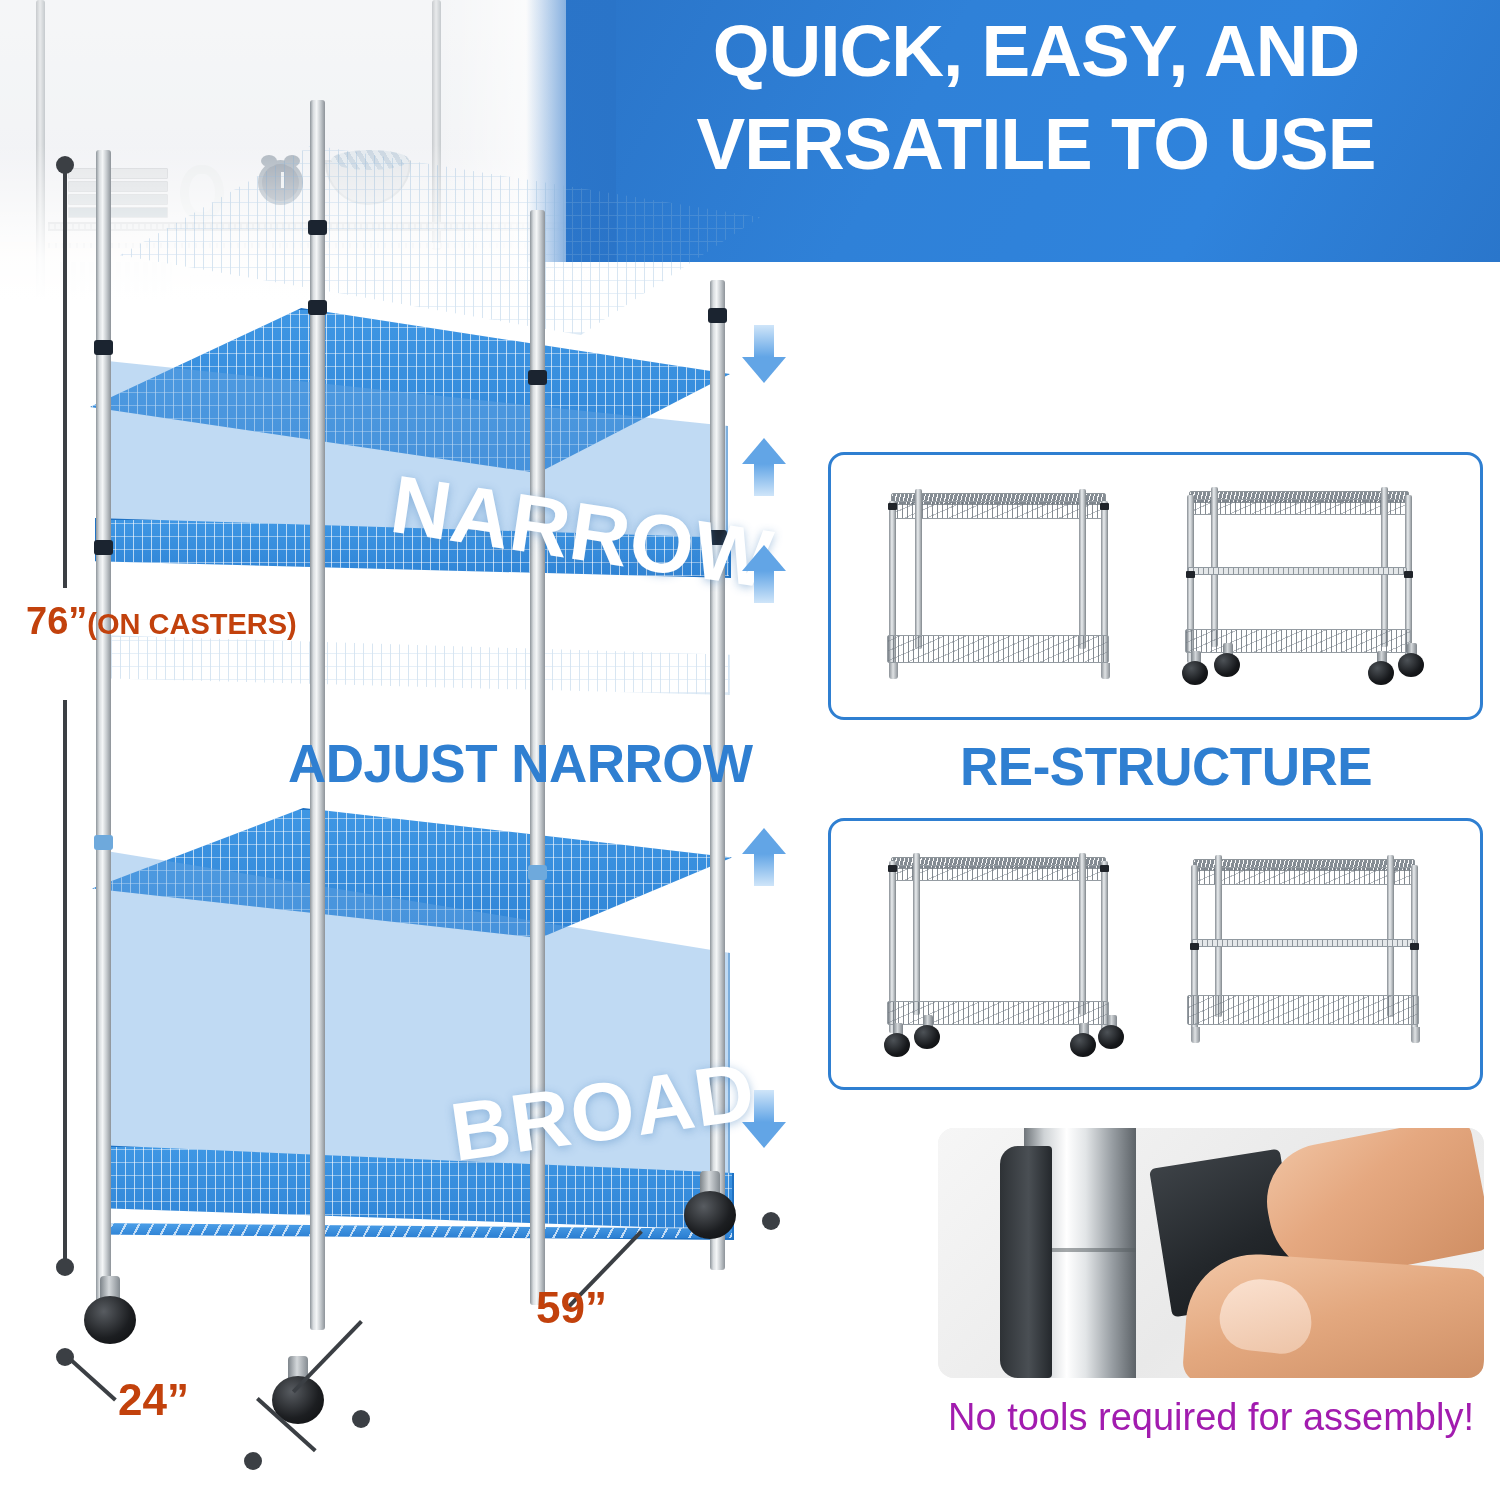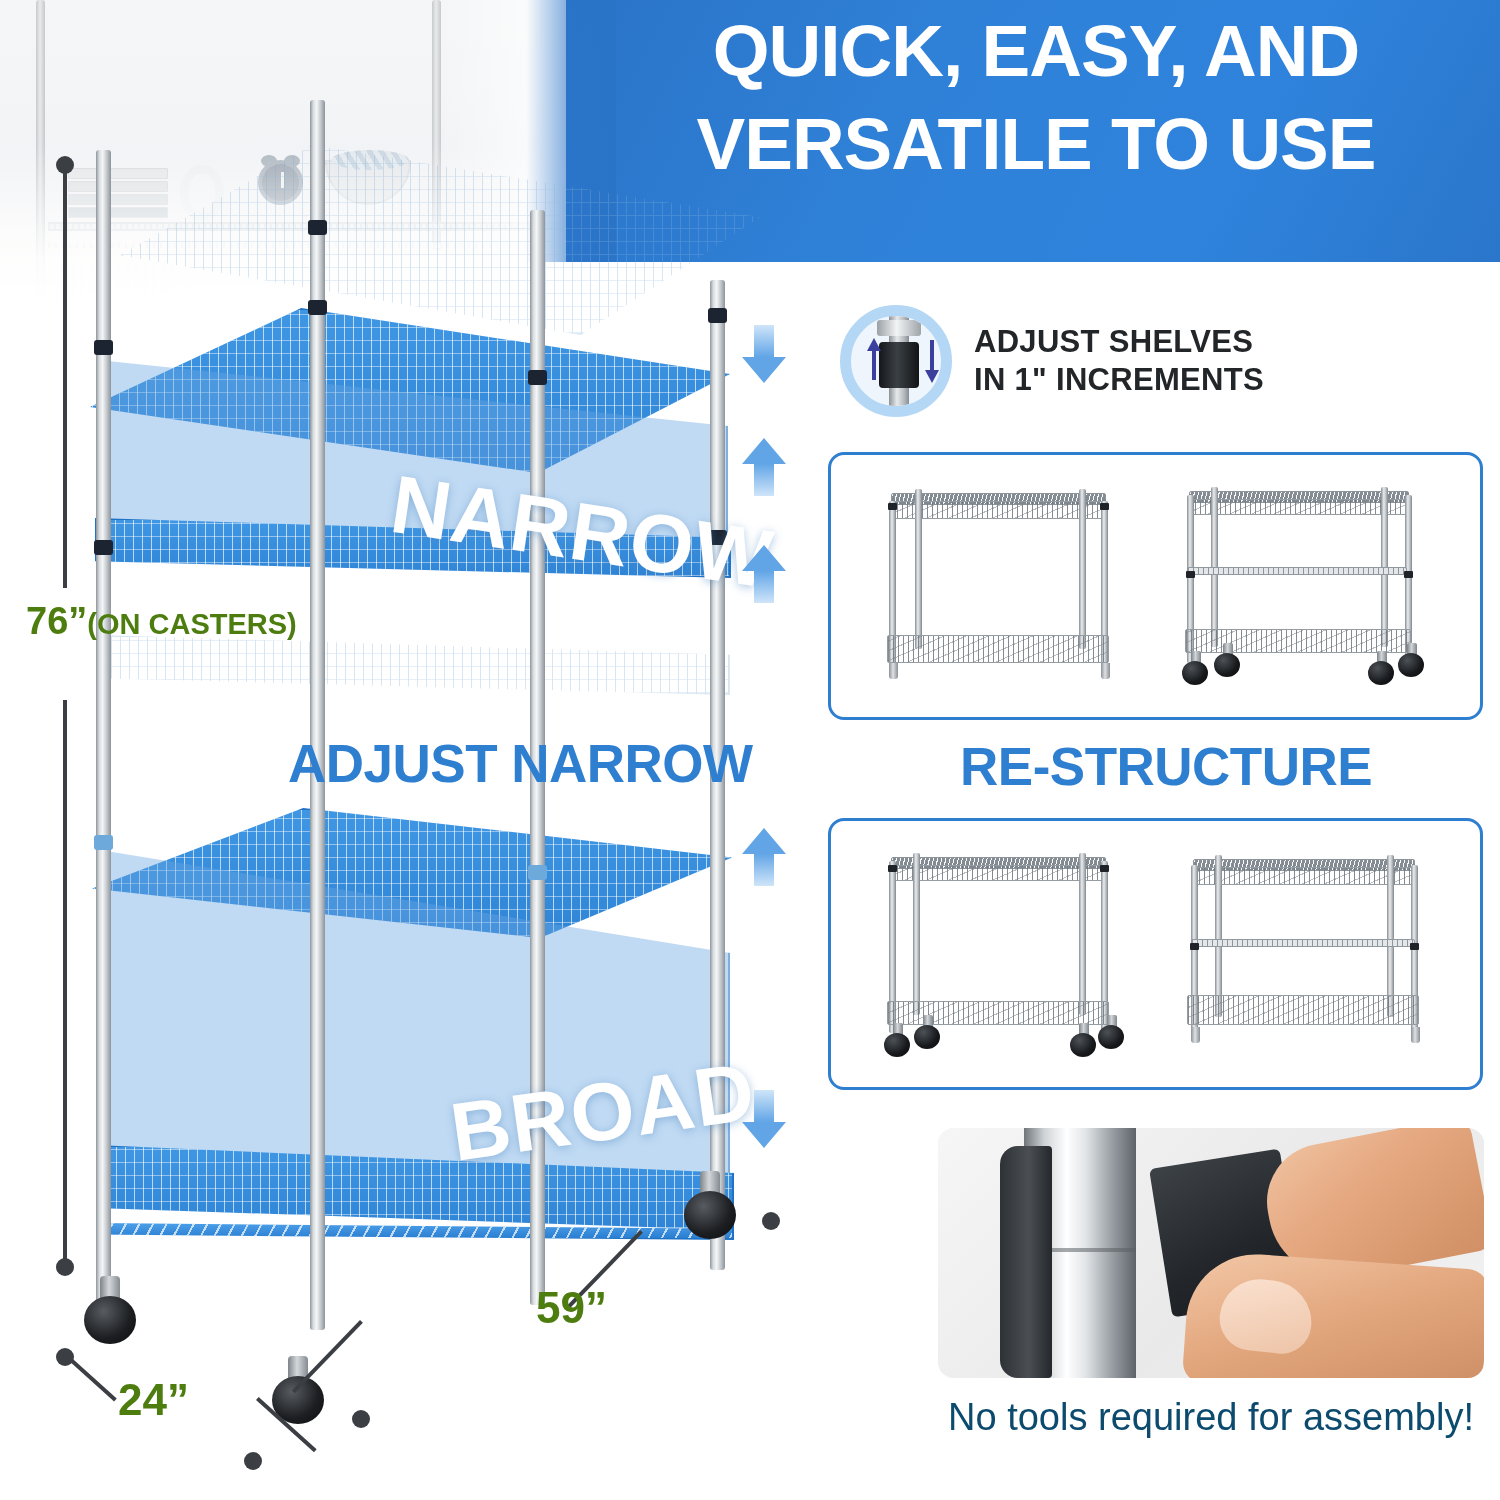--- a/index.html
+++ b/index.html
@@ -109,21 +109,21 @@
   .label-narrow{ left:330px; top:395px; font-size:82px; transform:rotate(8.5deg); }
   .label-broad{ left:390px; top:975px; font-size:82px; transform:rotate(-8deg); }
   .label-adjust{
       position:absolute; left:288px; top:733px; font-size:53px; font-weight:bold;
       color:#2f7fd1; letter-spacing:-.5px; font-family:"Liberation Sans", sans-serif;
   }
 
   
   .dim-line{ position:absolute; background:#3b3f44; }
   .dim-dot{ position:absolute; width:18px; height:18px; border-radius:50%; background:#3b3f44; }
-  .dim-txt{ position:absolute; font-weight:bold; color:#4d7c0f;
+  .dim-txt{ position:absolute; font-weight:bold; color:#c2410c;
             font-family:"Liberation Sans", sans-serif; white-space:nowrap; }
   .dim-h1{ left:26px; top:600px; font-size:38px; }
   .dim-h1 small{ font-size:29px; }
   .dim-h2{ left:26px; top:652px; font-size:38px; }
   .dim-h2 small{ font-size:29px; }
   .dim-48{ left:536px; top:1283px; font-size:44px; transform:rotate(0deg); }
   .dim-24{ left:118px; top:1375px; font-size:44px; }
 
   
   .arrow{ position:absolute; width:44px; }
@@ -205,21 +205,21 @@
       background:linear-gradient(160deg,#32373b,#1c1f22); }
   .ph-f1{ position:absolute; left:330px; top:6px; width:215px; height:136px; border-radius:58px 20px 16px 70px;
       transform:rotate(-11deg);
       background:linear-gradient(150deg,#f0c3a2 0%,#e5a880 40%,#d08f64 100%); }
   .ph-f2{ position:absolute; left:248px; top:132px; width:300px; height:132px; border-radius:70px 22px 10px 20px;
       transform:rotate(4deg);
       background:linear-gradient(160deg,#f3c8a8 0%,#e3a87f 45%,#cb8b61 100%); }
   .ph-nail{ position:absolute; left:282px; top:152px; width:92px; height:72px; border-radius:40px 42px 30px 32px;
       transform:rotate(6deg); background:linear-gradient(160deg,#fbe2d1,#edc3a6); }
   .caption{ position:absolute; left:938px; top:1396px; width:546px; text-align:center;
-      font-size:38px; color:#0c4a6e; font-family:"Liberation Sans", sans-serif; }
+      font-size:38px; color:#a21caf; font-family:"Liberation Sans", sans-serif; }
 </style>
 </head>
 <body>
 
 <div id="stage">
 
   <div class="room">
     <div class="wall"></div>
     <div class="floor"></div>
     <div class="post-c post pa" style="position:absolute;left:36px;top:0;width:9px;height:300px;background:linear-gradient(90deg,#9aa0a6,#d7dadd 45%,#97a0a6);"></div>
@@ -359,35 +359,20 @@
   </div>
   <div class="arrow up" style="left:742px; top:828px; height:58px;">
     <div class="head" style="left:0; top:0;"></div>
     <div class="shaft"></div>
   </div>
   <div class="arrow down" style="left:742px; top:1090px; height:58px;">
     <div class="shaft"></div>
     <div class="head" style="left:0; top:32px;"></div>
   </div>
 
-  <div class="callout">
-    <div class="callout-circle">
-      <div class="cc-post"></div>
-      <div class="cc-cap"></div>
-      <div class="cc-sleeve"></div>
-      <div class="cc-arr cc-up"></div>
-      <div class="cc-upl"></div>
-      <div class="cc-arr cc-dn"></div>
-      <div class="cc-dnl"></div>
-    </div>
-    <div class="callout-text">
-      <div>ADJUST  SHELVES</div>
-      <div>IN 1" INCREMENTS</div>
-    </div>
-  </div>
 
   <div class="panel panel-top">
 
     <div class="thumb" style="left:42px; top:22px; width:250px; height:215px;">
       <div class="t-shelf" style="left:18px; top:16px; width:215px;"></div>
       <div class="t-deck" style="left:18px; top:24px; width:215px; height:18px;"></div>
       <div class="t-post" style="left:16px; top:24px; height:170px;"></div>
       <div class="t-post" style="left:42px; top:12px; height:160px;"></div>
       <div class="t-post" style="left:228px; top:24px; height:170px;"></div>
       <div class="t-post" style="left:206px; top:12px; height:160px;"></div>

